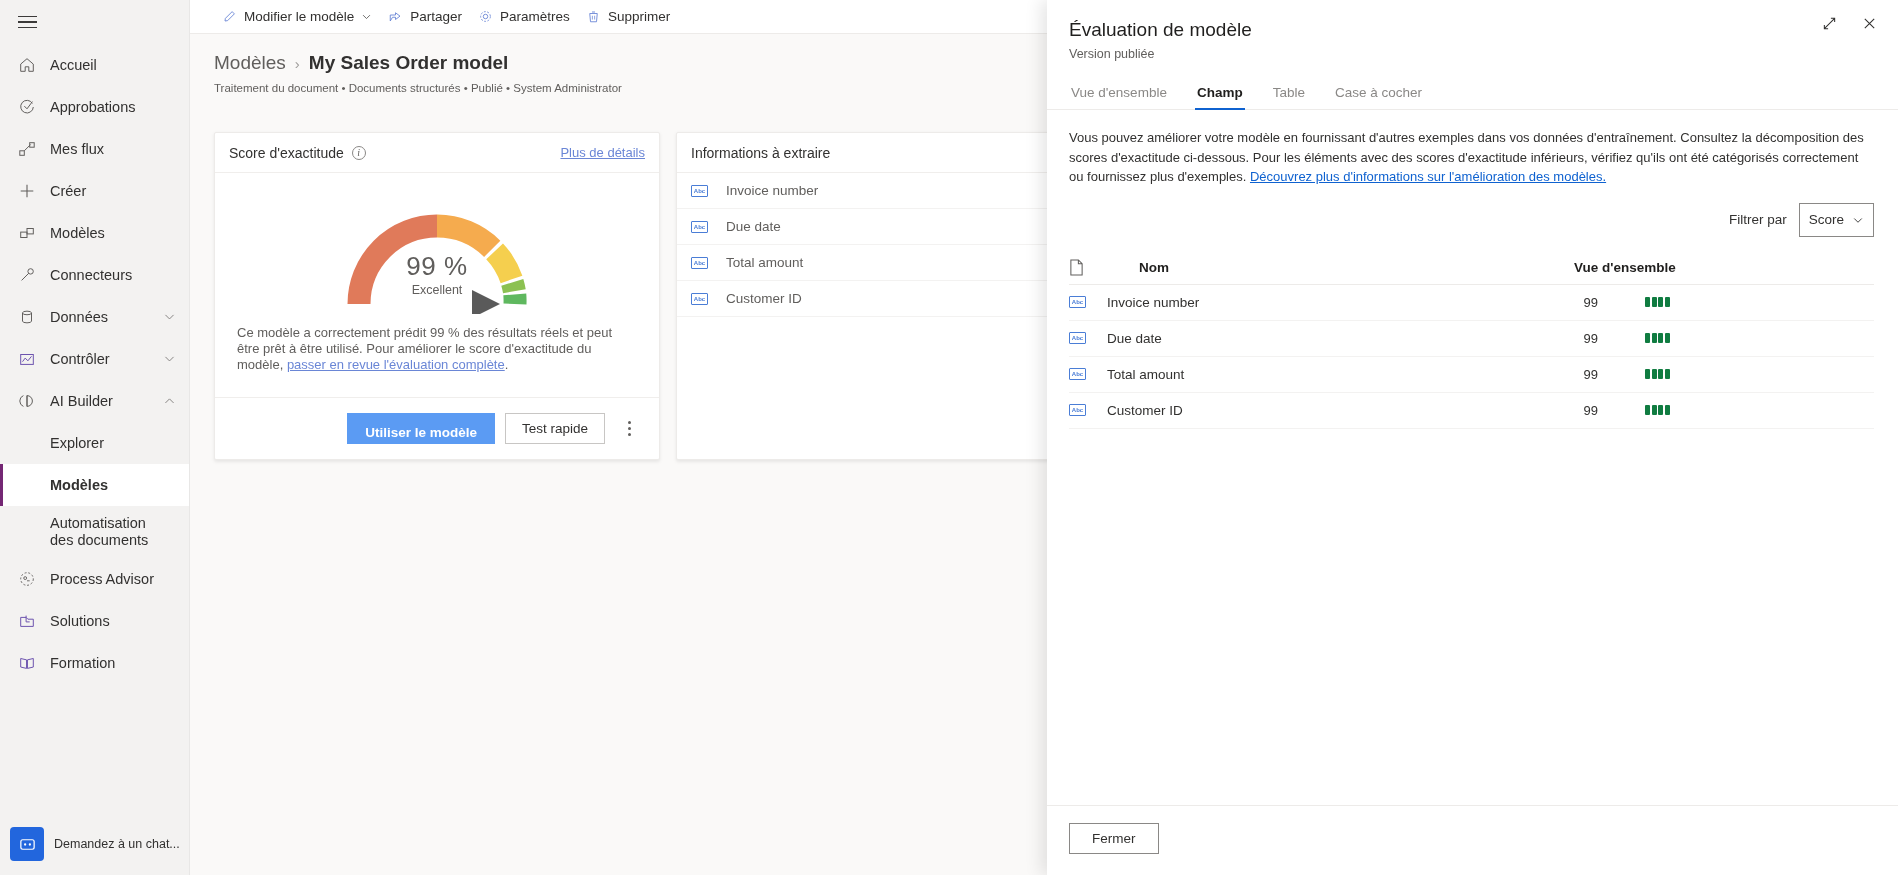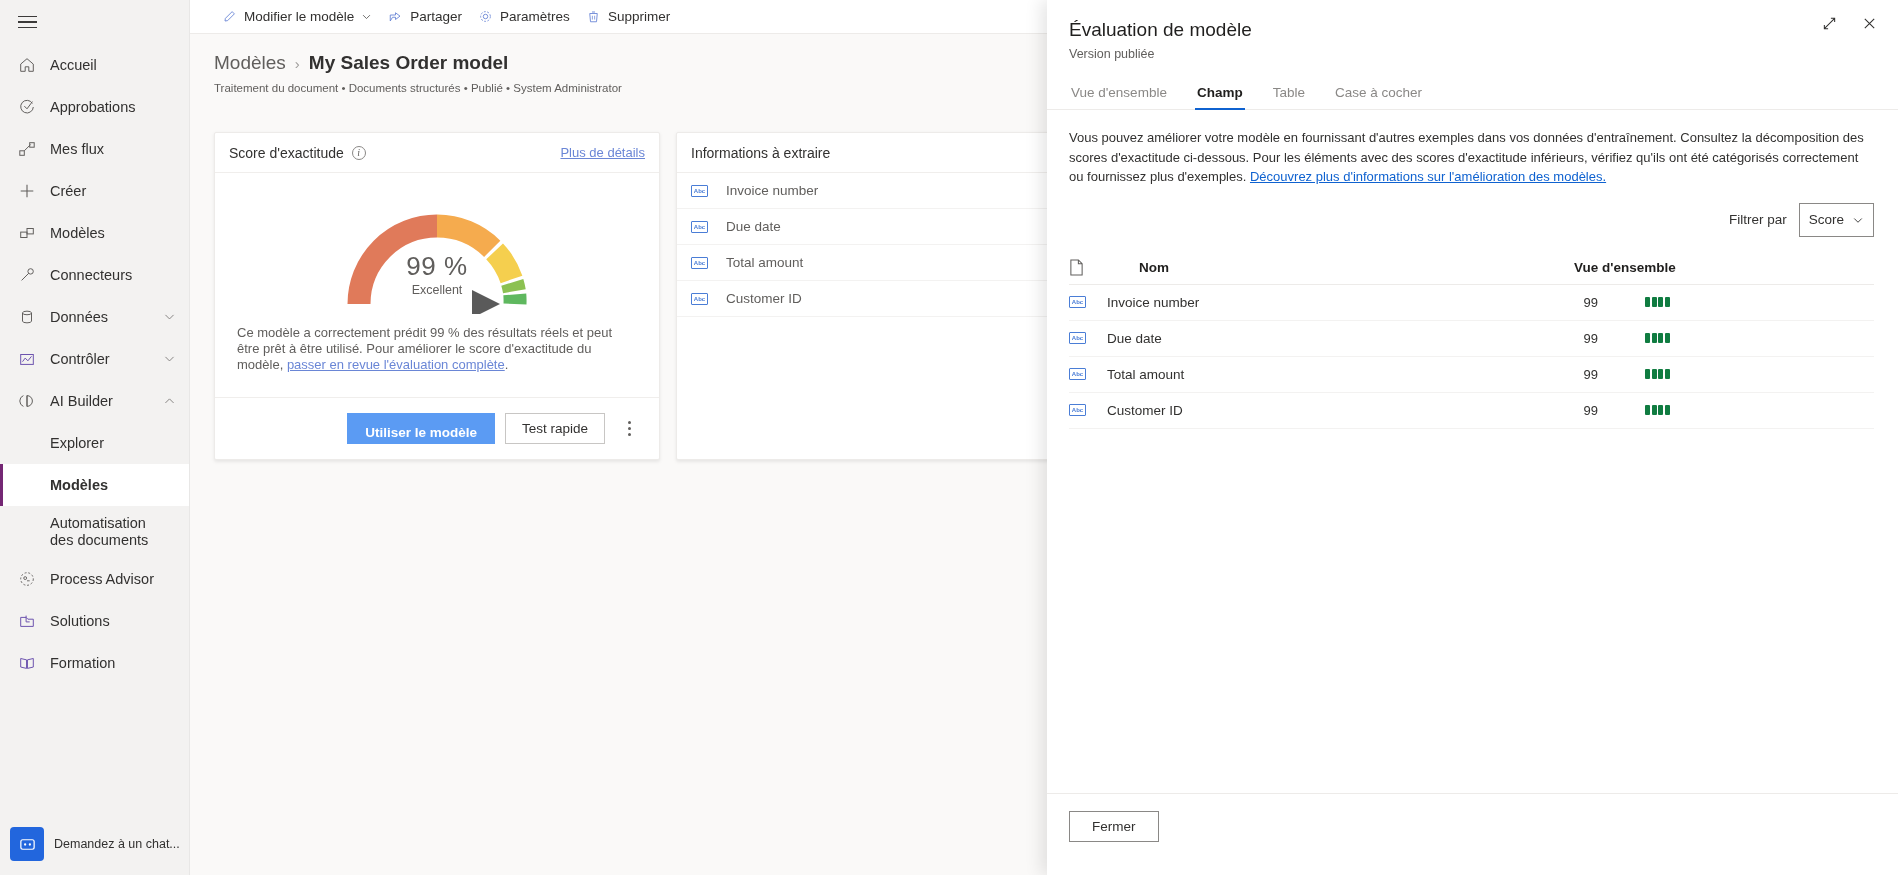--- a/index.html
+++ b/index.html
@@ -228,21 +228,21 @@
   .td-over {
     width: 300px; flex: 0 0 300px; display: flex; align-items: center; gap: 39px;
   }
   .score-num { font-size: 13px; color: #323130; width: 24px; text-align: right; }
   .score-bars { display: flex; gap: 1.5px; margin-left: 8px; }
   .score-bars i {
     display: block; width: 5px; height: 10px; background: #107c41; border-radius: 1px;
   }
 
   .panel-foot {
-    position: absolute; left: 0; right: 0; bottom: 16px; height: 66px;
+    position: absolute; left: 0; right: 0; bottom: 4px; height: 66px;
     border-top: 1px solid #edebe9; display: flex; align-items: center;
     padding-left: 22px;
   }
   .btn-close {
     background: #fff; border: 1px solid #8a8886; height: 31px; padding: 0 22px;
     font-size: 13.5px; color: #323130; cursor: pointer;
     font-family: "Liberation Sans", sans-serif;
   }
 </style>
 </head>

